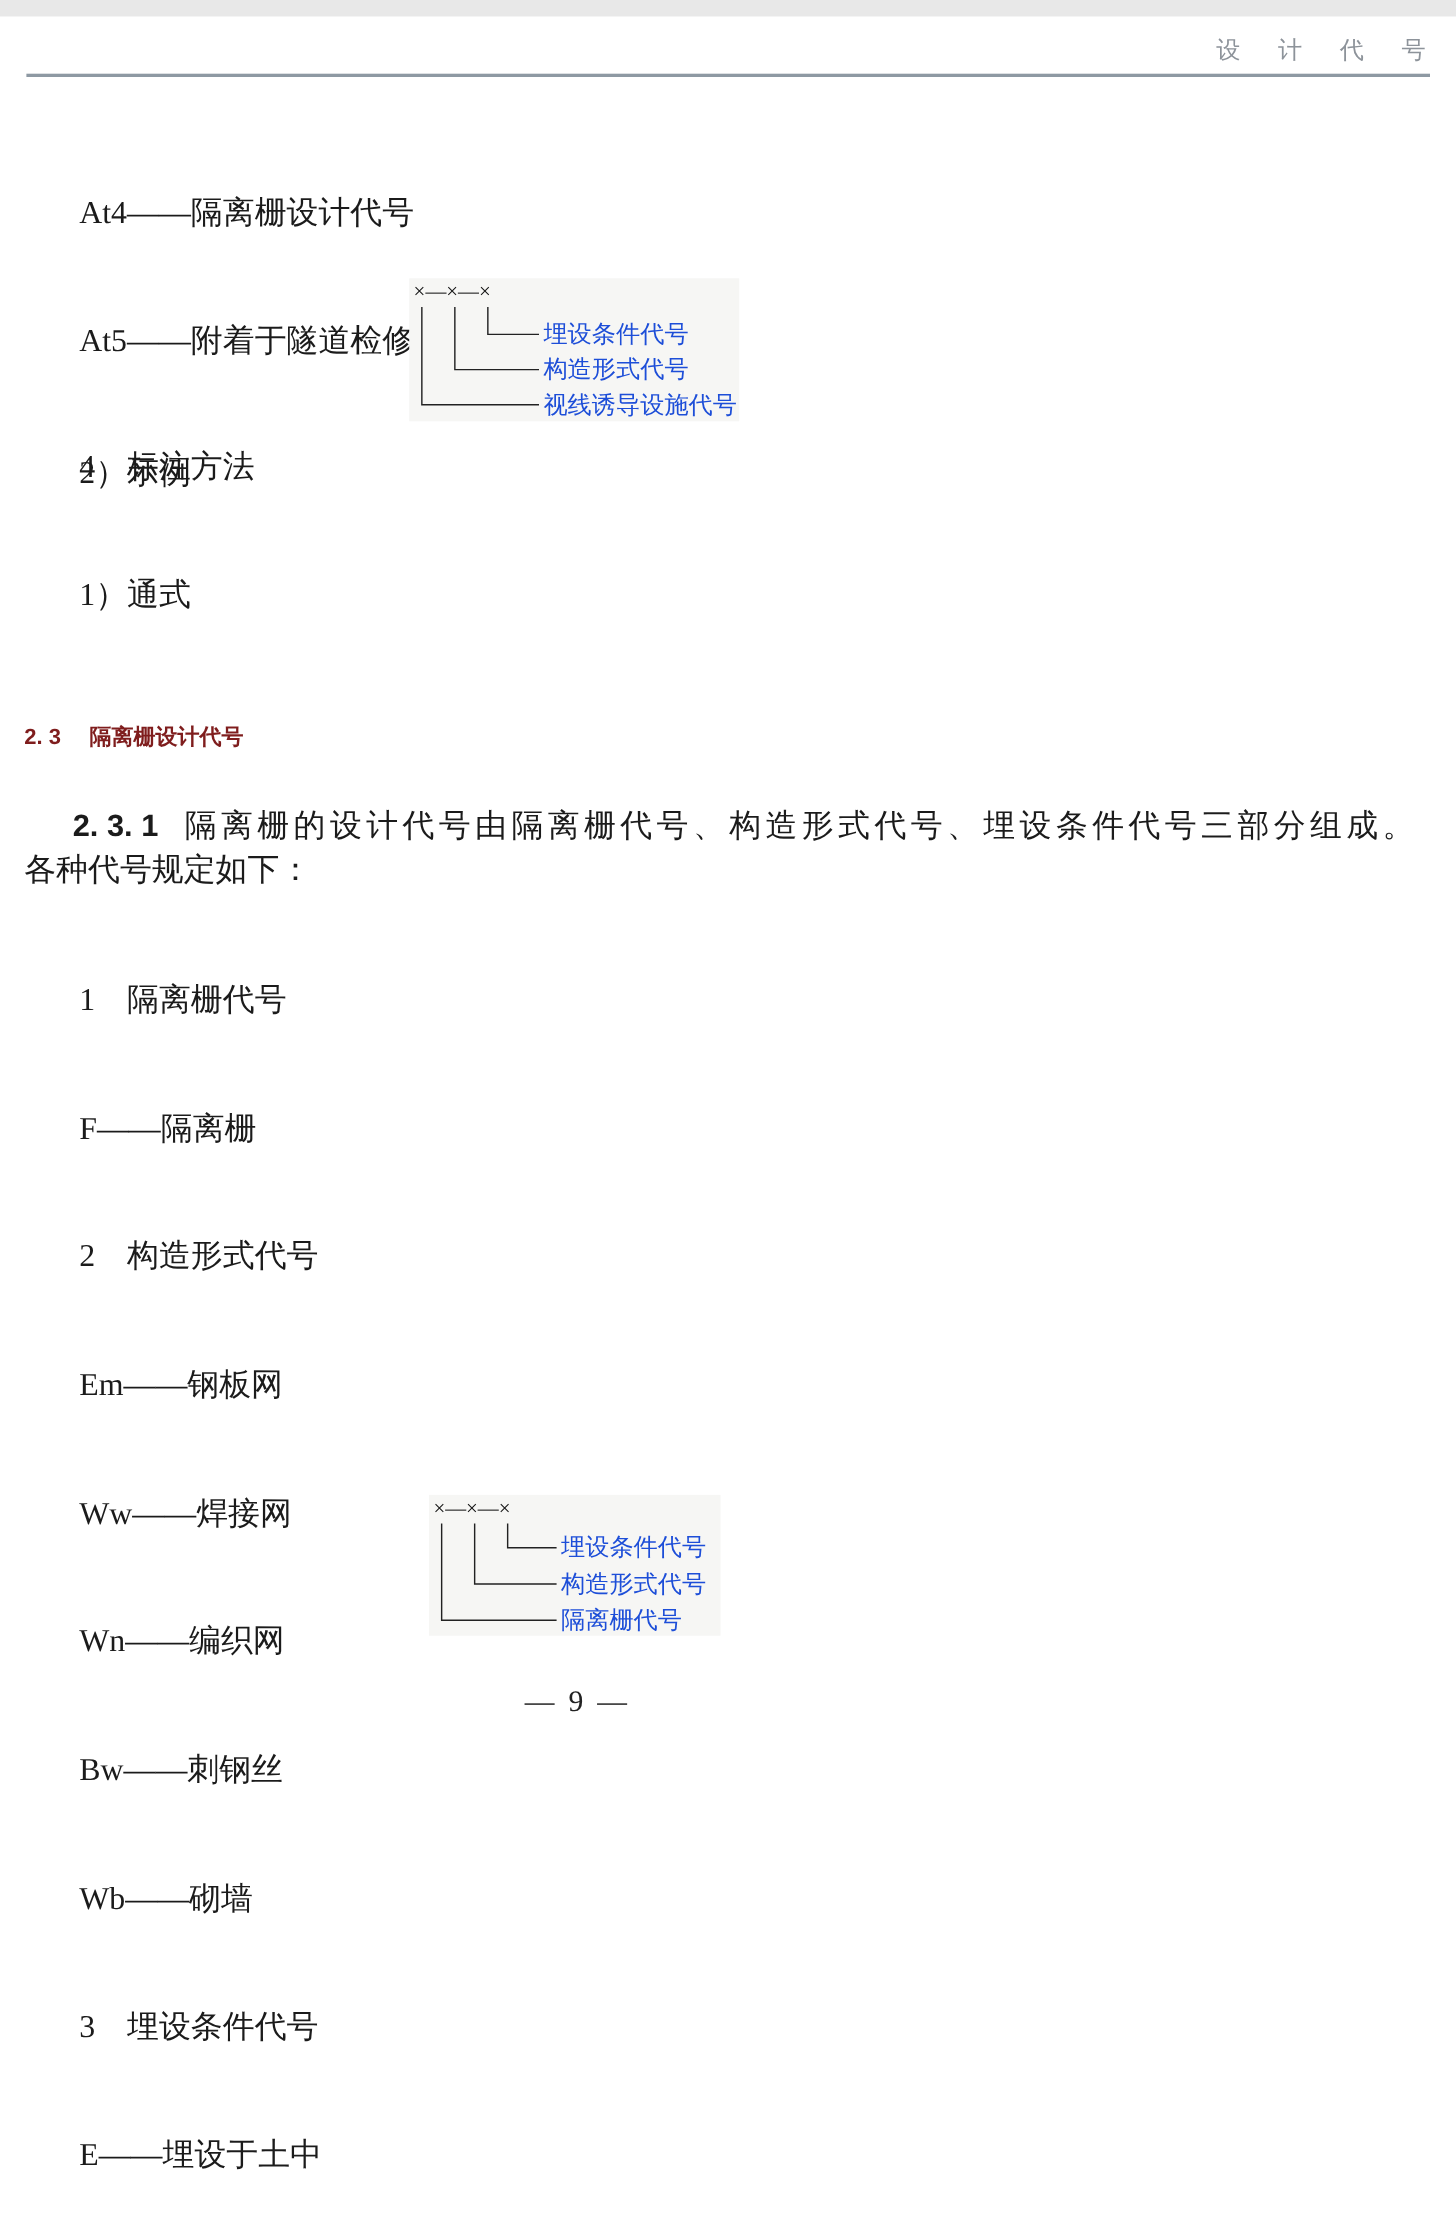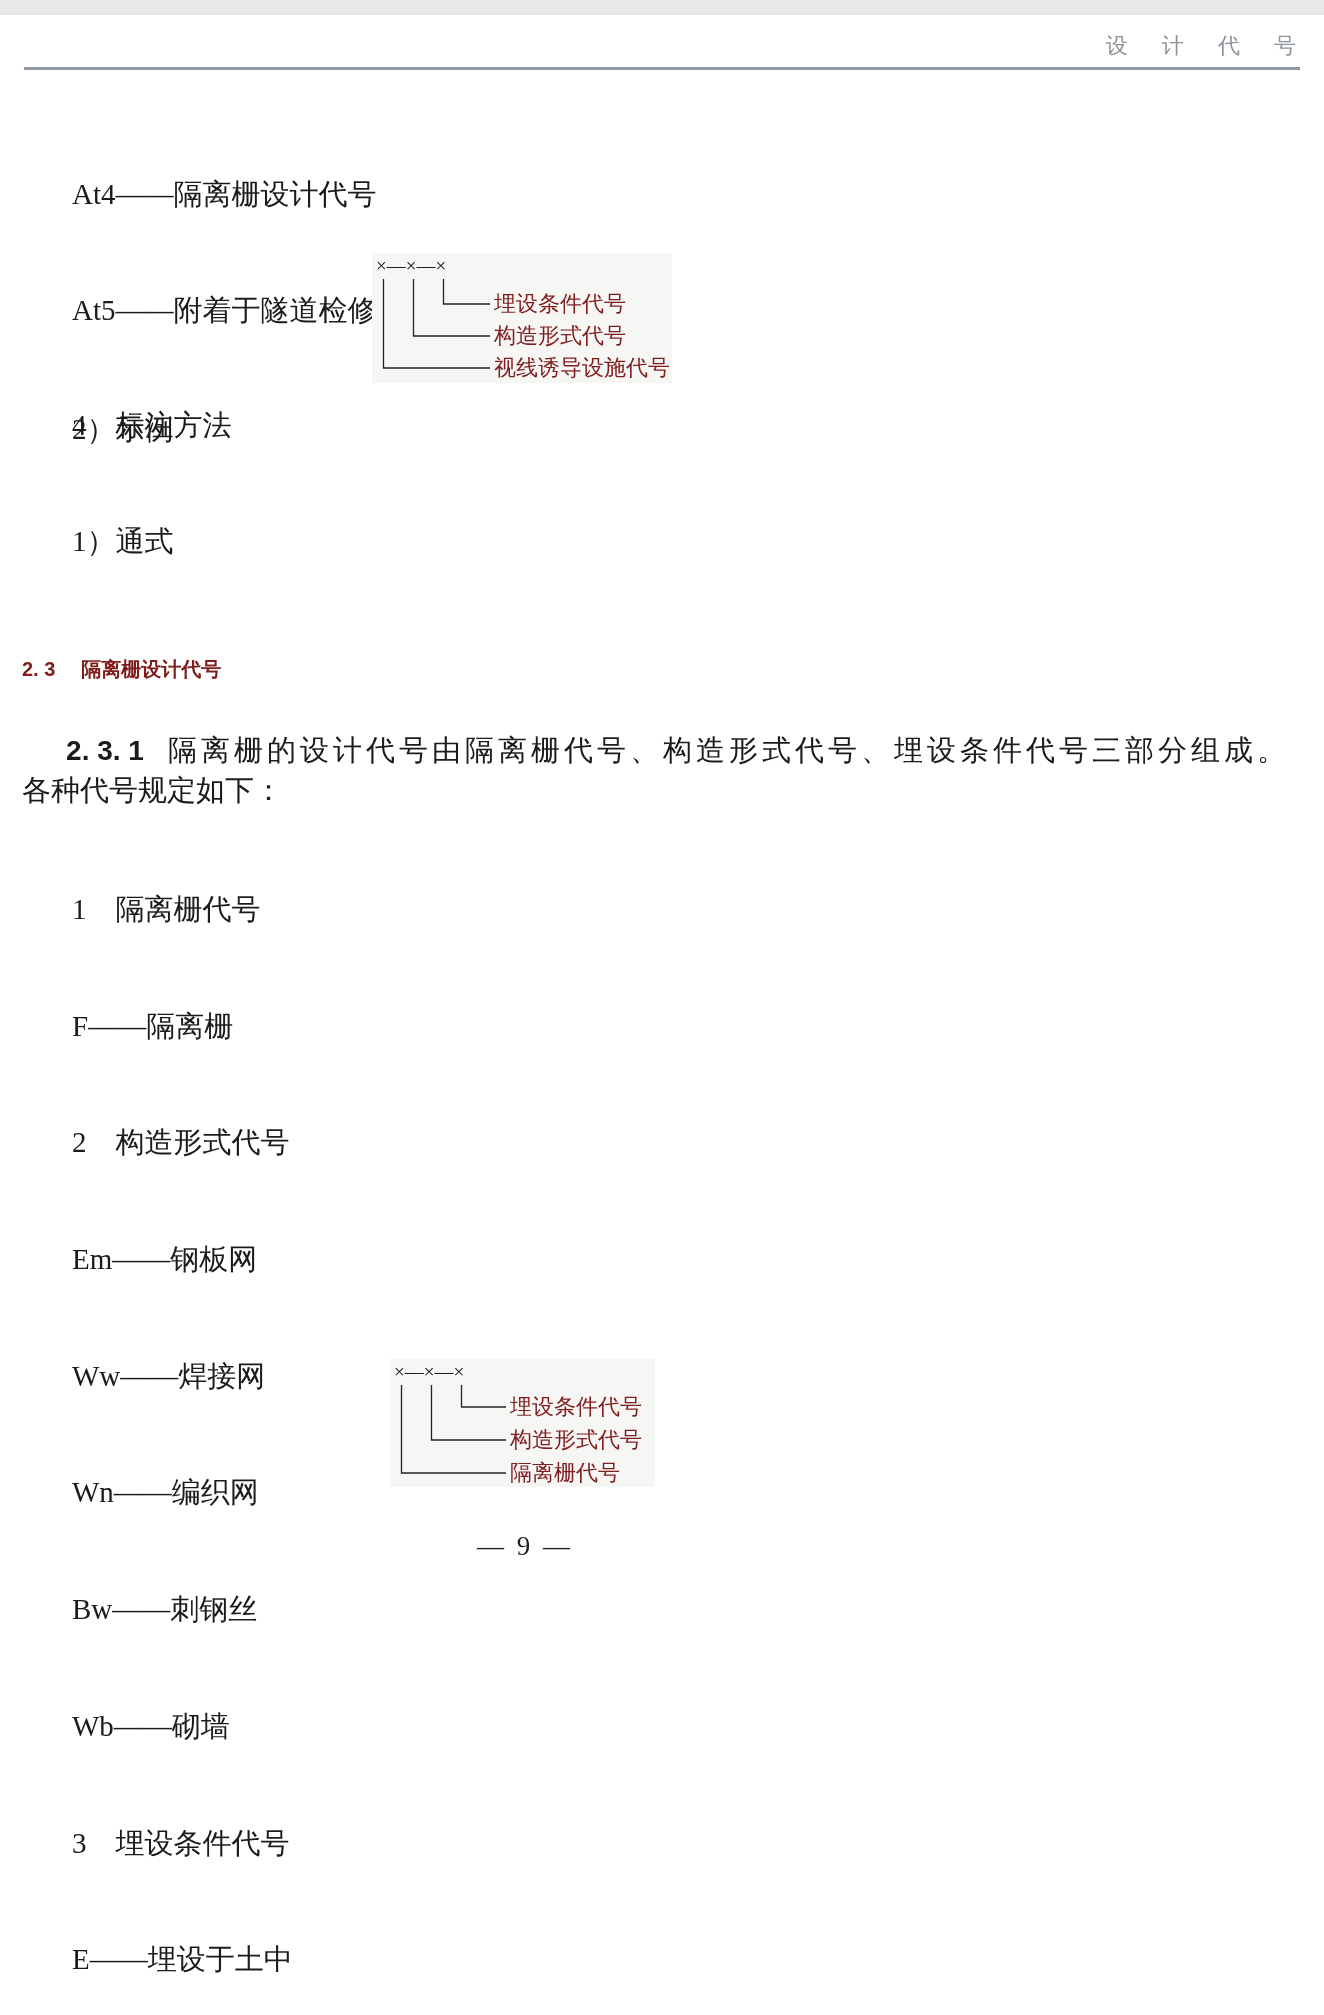--- a/index.html
+++ b/index.html
@@ -109,21 +109,21 @@
     font-weight: 700;
     color: #111;
     white-space: pre;
   }
   .formula-ex sub { font-size: 14px; }
   .dlabel {
     position: absolute;
     font-size: 22px;
     line-height: 28px;
     white-space: nowrap;
-    color: #7f1d1d;
+    color: #1d4ed8;
   }
   .dlabel-sm { font-size: 21px; line-height: 27px; }
   .d1 { left: 372px; top: 238px; width: 300px; height: 130px; }
   .d2 { left: 325px; top: 440px; width: 400px; height: 136px; }
   .d3 { left: 390px; top: 1344px; width: 265px; height: 128px; }
   
   .footer-page {
     position: absolute;
     left: 477px;
     top: 1516px;

